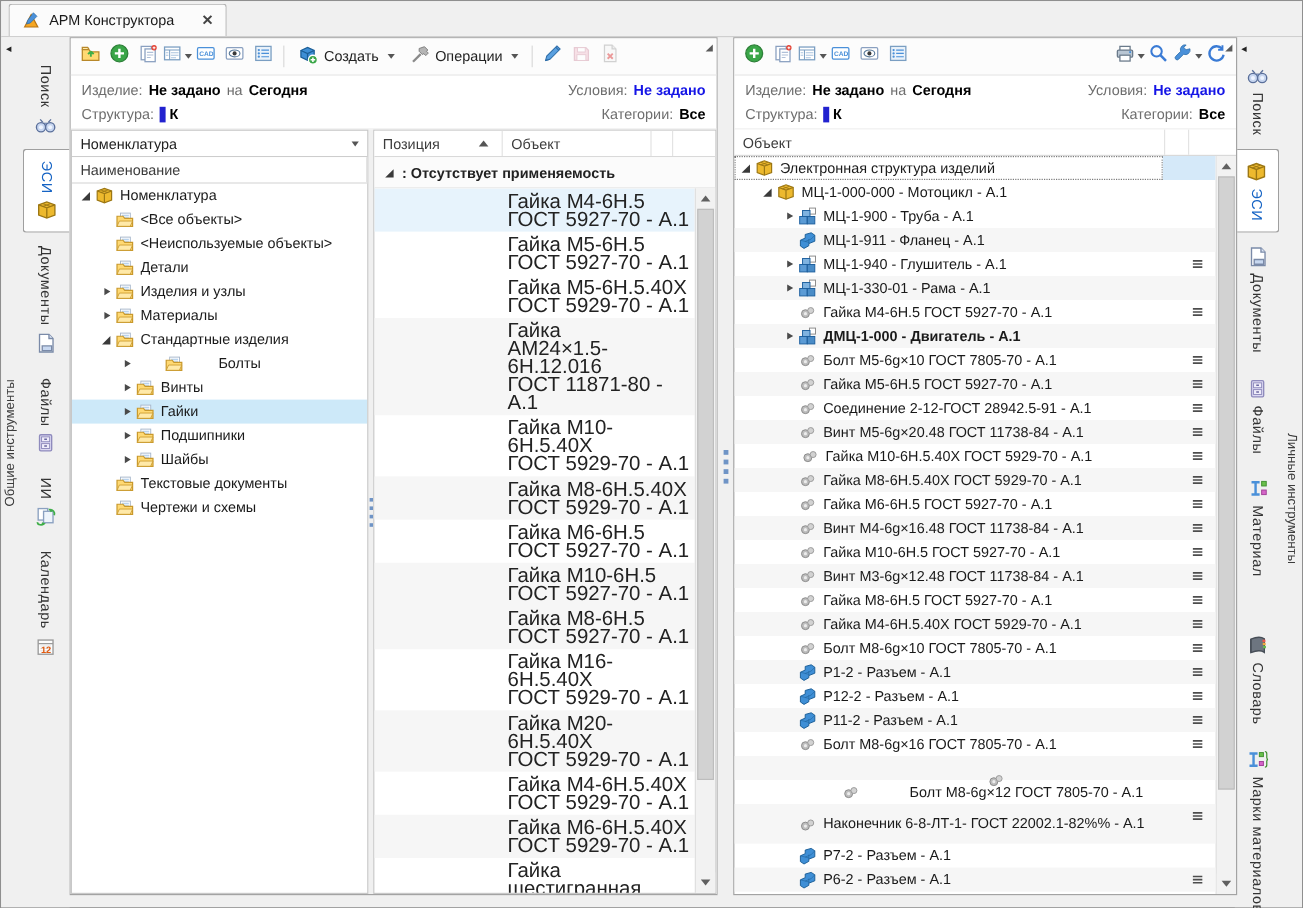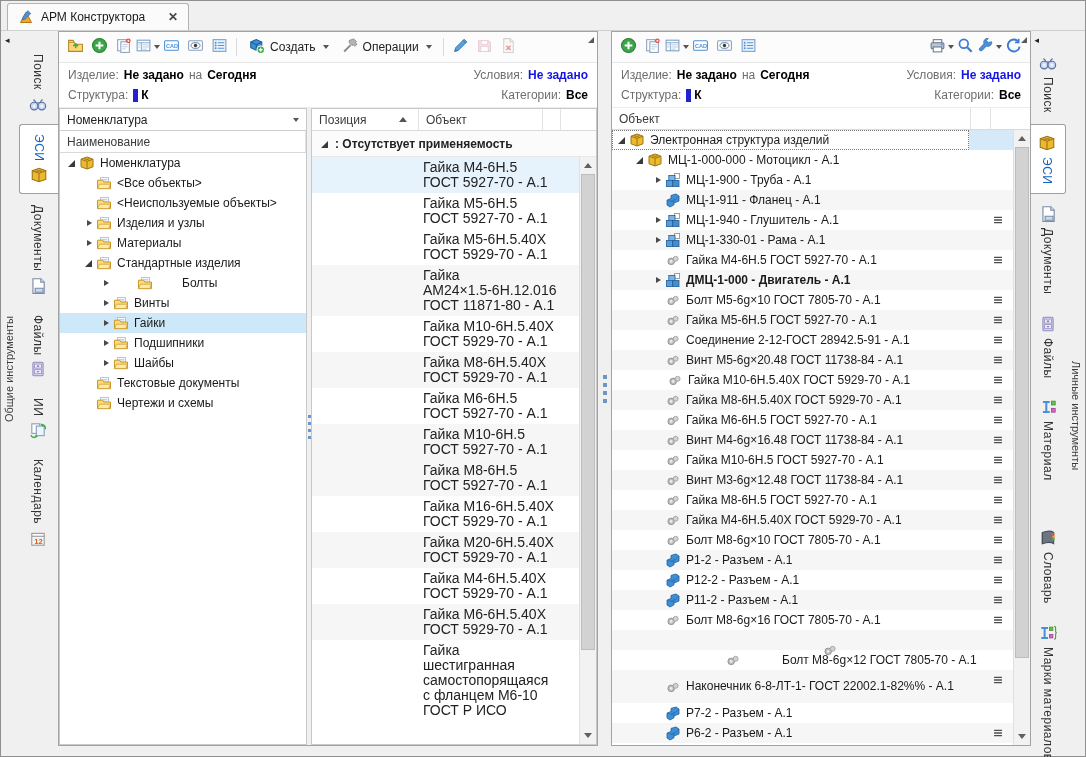--- a/index.html
+++ b/index.html
@@ -86,21 +86,21 @@
   .trow.sel{background:#cde9f9;}
   .exp{width:12px;height:12px;flex:none;position:relative;margin-right:1px;}
   .exp.closed::before{content:"";position:absolute;left:4px;top:2.5px;border-left:5px solid #4a4a4a;border-top:3.5px solid transparent;border-bottom:3.5px solid transparent;}
   .exp.open::before{content:"";position:absolute;left:2px;top:3px;border-bottom:7px solid #3a3a3a;border-left:7px solid transparent;}
   .nicon{width:17px;height:16px;flex:none;margin-right:4px;}
   .nicon svg{width:16px;height:16px;}
   .tlabel{overflow:hidden;text-overflow:ellipsis;}
 
   
   .grouprow{display:flex;align-items:center;height:25px;flex:none;padding-left:7px;background:#fbfbfb;border-bottom:1px solid #e8e8e8;font-size:12px;font-weight:bold;color:#222;}
-  .lrow{display:flex;font-size:14px;color:#222;}
+  .lrow{display:flex;font-size:17px;color:#222;}
   .lrow.shaded{background:#f6f6f6;}
   .lrow.sel{background:#e7f3fc;}
   .pcell{width:107px;flex:none;}
   .ocell{flex:1;padding:3px 4px;line-height:15px;}
   .listbody{flex:1;display:flex;min-height:0;}
   .listrows{flex:1;overflow:hidden;min-width:0;}
 
   
   .vscroll{width:17px;flex:none;background:#f2f2f2;border-left:1px solid #e0e0e0;display:flex;flex-direction:column;box-sizing:border-box;}
   .sbtn{height:17px;flex:none;display:flex;align-items:center;justify-content:center;background:#f2f2f2;}
@@ -420,20 +420,30 @@
                 <span class="exp "></span>
                 <span class="nicon"><svg viewBox="0 0 16 16">
                     <rect x="4.4" y="2.6" width="8.2" height="6.4" fill="#fff" stroke="#a8b8cc" stroke-width=".8"></rect>
                     <path d="M5.6 4.4h5.8M5.6 6h5.8" stroke="#9ec3e8" stroke-width=".8"></path>
                     <path d="M1.5 5.2h5l1.4 1.8h6.6v6.6H1.5z" fill="#ffd973" stroke="#c9992c"></path>
                     <path d="M1.5 13.6l2-4.4h11l-2 4.4z" fill="#ffe9a8" stroke="#c9992c" stroke-width=".7"></path>
                   </svg></span>
                 <span class="tlabel">&lt;Неиспользуемые объекты&gt;</span>
               </div>
               <div class="trow" style="padding-left: 23px;">
+                <span class="exp "></span>
+                <span class="nicon"><svg viewBox="0 0 16 16">
+                    <rect x="4.4" y="2.6" width="8.2" height="6.4" fill="#fff" stroke="#a8b8cc" stroke-width=".8"></rect>
+                    <path d="M5.6 4.4h5.8M5.6 6h5.8" stroke="#9ec3e8" stroke-width=".8"></path>
+                    <path d="M1.5 5.2h5l1.4 1.8h6.6v6.6H1.5z" fill="#ffd973" stroke="#c9992c"></path>
+                    <path d="M1.5 13.6l2-4.4h11l-2 4.4z" fill="#ffe9a8" stroke="#c9992c" stroke-width=".7"></path>
+                  </svg></span>
+                <span class="tlabel">Детали</span>
+              </div>
+              <div class="trow" style="padding-left: 23px;">
                 <span class="exp closed"></span>
                 <span class="nicon"><svg viewBox="0 0 16 16">
                     <rect x="4.4" y="2.6" width="8.2" height="6.4" fill="#fff" stroke="#a8b8cc" stroke-width=".8"></rect>
                     <path d="M5.6 4.4h5.8M5.6 6h5.8" stroke="#9ec3e8" stroke-width=".8"></path>
                     <path d="M1.5 5.2h5l1.4 1.8h6.6v6.6H1.5z" fill="#ffd973" stroke="#c9992c"></path>
                     <path d="M1.5 13.6l2-4.4h11l-2 4.4z" fill="#ffe9a8" stroke="#c9992c" stroke-width=".7"></path>
                   </svg></span>
                 <span class="tlabel">Изделия и узлы</span>
               </div>
               <div class="trow" style="padding-left: 23px;">
@@ -1075,21 +1085,21 @@
             </div>
             <div class="trow shaded" style="padding-left: 40px; flex-direction: column;">
               <span class="exp "></span>
               <span class="nicon"><svg viewBox="0 0 16 16">
                   <circle cx="6.2" cy="9.4" r="3.3" fill="#bdbdbd" stroke="#8a8a8a" stroke-width=".8"></circle>
                   <circle cx="10.6" cy="6.8" r="2.5" fill="#d2d2d2" stroke="#9a9a9a" stroke-width=".8"></circle>
                   <circle cx="6.2" cy="9.4" r="1.3" fill="#ececec"></circle>
                 </svg></span>
               <span class="tlabel">Болт М8-6g×18 ГОСТ 7805-70 - А.1</span>
             </div>
-            <div class="trow" style="padding-left: 64px; gap: 36px;">
+            <div class="trow" style="padding-left: 40px; gap: 36px;">
               <span class="exp "></span>
               <span class="nicon"><svg viewBox="0 0 16 16">
                   <circle cx="6.2" cy="9.4" r="3.3" fill="#bdbdbd" stroke="#8a8a8a" stroke-width=".8"></circle>
                   <circle cx="10.6" cy="6.8" r="2.5" fill="#d2d2d2" stroke="#9a9a9a" stroke-width=".8"></circle>
                   <circle cx="6.2" cy="9.4" r="1.3" fill="#ececec"></circle>
                 </svg></span>
               <span class="tlabel">Болт М8-6g×12 ГОСТ 7805-70 - А.1</span>
             </div>
             <div class="trow shaded wrap2" style="padding-left: 40px;">
               <span class="exp "></span>

